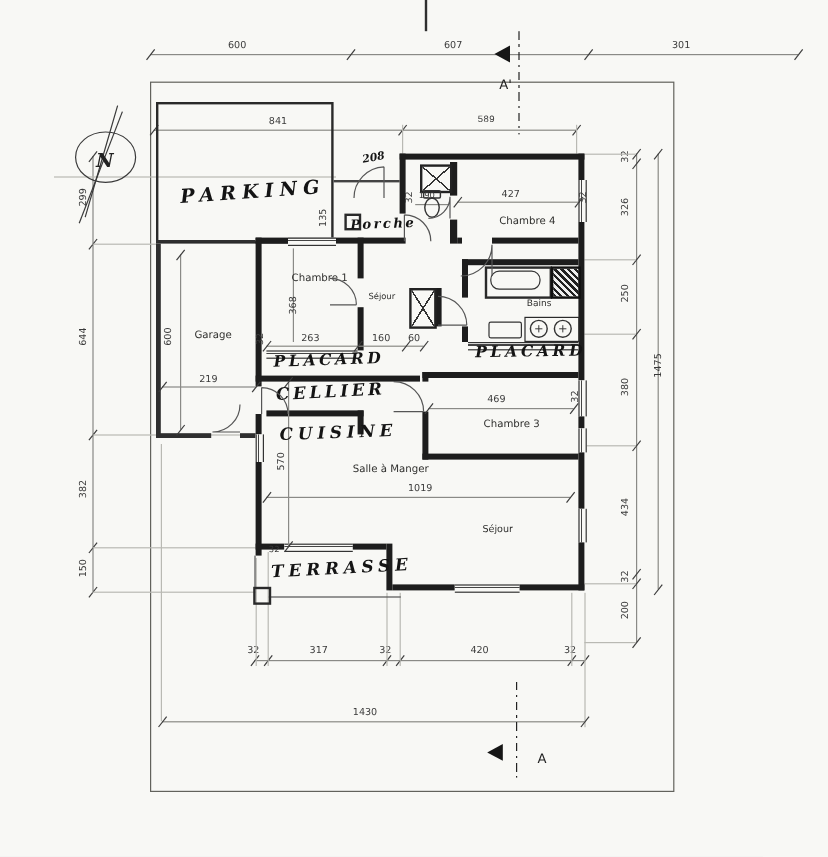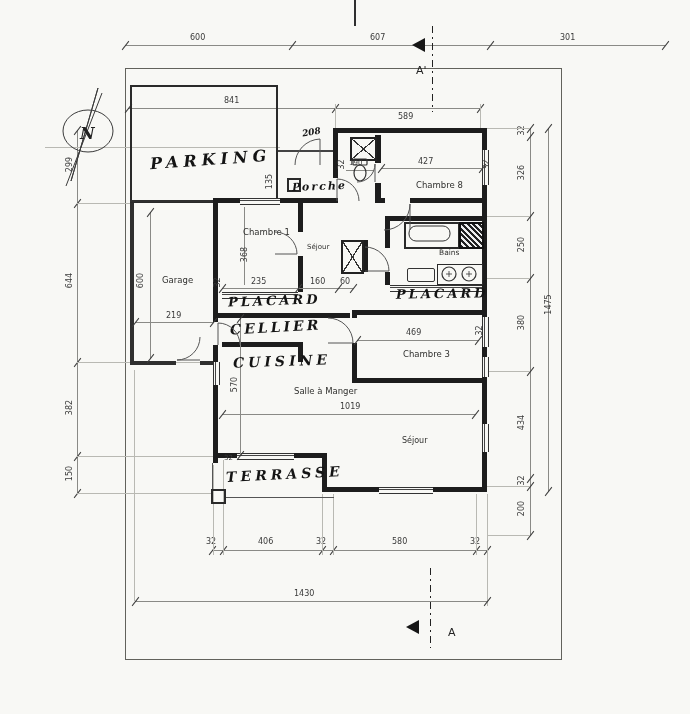--- a/index.html
+++ b/index.html
@@ -53,21 +53,21 @@
 
   <div class="ddv" style="left:432px;top:26px;height:86px;"></div>
   <div class="tri-l" style="left:412px;top:38px;"></div>
   <div class="dim" style="left:416px;top:66px;font-size:11px;color:#222;">A'</div>
 
   <div class="ln" style="left:128px;top:108px;width:352px;height:1px;"></div>
   <div class="tk" style="left:123px;top:108px;"></div>
   <div class="tk" style="left:330px;top:108px;"></div>
   <div class="tk" style="left:475px;top:108px;"></div>
   <div class="dim" style="left:224px;top:96px;">841</div>
-  <div class="dim" style="left:398px;top:112px;">589</div>
+  <div class="dim" style="left:398px;top:96px;font-family:Liberation Mono, monospace;">589</div>
   <div class="xln" style="left:335px;top:104px;width:1px;height:24px;"></div>
   <div class="xln" style="left:480px;top:104px;width:1px;height:24px;"></div>
 
   <div class="ln" style="left:77px;top:130px;width:1px;height:363px;"></div>
   <div class="tk" style="left:72px;top:130px;"></div>
   <div class="tk" style="left:72px;top:203px;"></div>
   <div class="tk" style="left:72px;top:362px;"></div>
   <div class="tk" style="left:72px;top:456px;"></div>
   <div class="tk" style="left:72px;top:493px;"></div>
   <div class="dimv" style="left:54px;top:160px;">299</div>
@@ -108,23 +108,23 @@
   <div class="xln" style="left:487px;top:535px;width:43px;height:1px;"></div>
 
   <div class="ln" style="left:212px;top:550px;width:275px;height:1px;"></div>
   <div class="tk" style="left:207px;top:550px;"></div>
   <div class="tk" style="left:218px;top:550px;"></div>
   <div class="tk" style="left:317px;top:550px;"></div>
   <div class="tk" style="left:328px;top:550px;"></div>
   <div class="tk" style="left:471px;top:550px;"></div>
   <div class="tk" style="left:482px;top:550px;"></div>
   <div class="dim" style="left:206px;top:537px;">32</div>
-  <div class="dim" style="left:258px;top:537px;">406</div>
+  <div class="dim" style="left:258px;top:537px;">317</div>
   <div class="dim" style="left:316px;top:537px;">32</div>
-  <div class="dim" style="left:392px;top:537px;">580</div>
+  <div class="dim" style="left:392px;top:537px;">420</div>
   <div class="dim" style="left:470px;top:537px;">32</div>
   <div class="xln" style="left:213px;top:465px;width:1px;height:90px;"></div>
   <div class="xln" style="left:223px;top:460px;width:1px;height:95px;"></div>
   <div class="xln" style="left:322px;top:494px;width:1px;height:61px;"></div>
   <div class="xln" style="left:333px;top:494px;width:1px;height:61px;"></div>
   <div class="xln" style="left:476px;top:494px;width:1px;height:61px;"></div>
   <div class="xln" style="left:487px;top:494px;width:1px;height:112px;"></div>
   <div class="ln" style="left:135px;top:601px;width:352px;height:1px;"></div>
   <div class="tk" style="left:130px;top:601px;"></div>
   <div class="tk" style="left:482px;top:601px;"></div>
@@ -222,21 +222,21 @@
   <div class="tk" style="left:130px;top:322px;"></div>
   <div class="tk" style="left:208px;top:322px;"></div>
   <div class="dim" style="left:166px;top:311px;">219</div>
 
   <div class="ln" style="left:222px;top:288px;width:131px;height:1px;"></div>
   <div class="tk" style="left:217px;top:288px;"></div>
   <div class="tk" style="left:293px;top:288px;"></div>
   <div class="tk" style="left:333px;top:288px;"></div>
   <div class="tk" style="left:348px;top:288px;"></div>
   <div class="dimv" style="left:202px;top:278px;">32</div>
-  <div class="dim" style="left:251px;top:277px;">235</div>
+  <div class="dim" style="left:251px;top:277px;">263</div>
   <div class="dim" style="left:310px;top:277px;">160</div>
   <div class="dim" style="left:340px;top:277px;">60</div>
   <div class="ln" style="left:244px;top:207px;width:1px;height:78px;"></div>
   <div class="dimv" style="left:229px;top:250px;">368</div>
 
   <div class="ln" style="left:346px;top:170px;width:28px;height:1px;"></div>
   <div class="dimv" style="left:326px;top:160px;">32</div>
   <div class="dim" style="left:349px;top:159px;font-size:7px;">190</div>
 
   <div class="ln" style="left:381px;top:168px;width:101px;height:1px;"></div>
@@ -257,21 +257,21 @@
   <div class="dim" style="left:340px;top:402px;">1019</div>
   <div class="ln" style="left:240px;top:318px;width:1px;height:137px;"></div>
   <div class="tk" style="left:235px;top:318px;"></div>
   <div class="tk" style="left:235px;top:455px;"></div>
   <div class="dimv" style="left:219px;top:380px;">570</div>
 
   <div class="dim" style="left:224px;top:454px;font-size:7px;">32</div>
 
   <div class="room" style="left:162px;top:275px;">Garage</div>
   <div class="room" style="left:243px;top:227px;">Chambre 1</div>
-  <div class="room" style="left:416px;top:180px;">Chambre 8</div>
+  <div class="room" style="left:416px;top:180px;">Chambre 4</div>
   <div class="room" style="left:403px;top:349px;">Chambre 3</div>
   <div class="room" style="left:307px;top:242px;font-size:7px;">Séjour</div>
   <div class="room" style="left:439px;top:248px;font-size:7.5px;">Bains</div>
   <div class="room" style="left:294px;top:386px;">Salle à Manger</div>
   <div class="room" style="left:402px;top:436px;font-size:8px;">Séjour</div>
 
   <div class="hw" style="left:228px;top:293px;font-size:13px;letter-spacing:3px;transform:rotate(-2deg);">PLACARD</div>
   <div class="hw" style="left:396px;top:286px;font-size:13px;letter-spacing:3px;transform:rotate(-1deg);">PLACARD</div>
   <div class="hw" style="left:230px;top:319px;font-size:14px;letter-spacing:3px;transform:rotate(-3deg);">CELLIER</div>
   <div class="hw" style="left:233px;top:353px;font-size:14px;letter-spacing:4px;transform:rotate(-2deg);">CUISINE</div>

